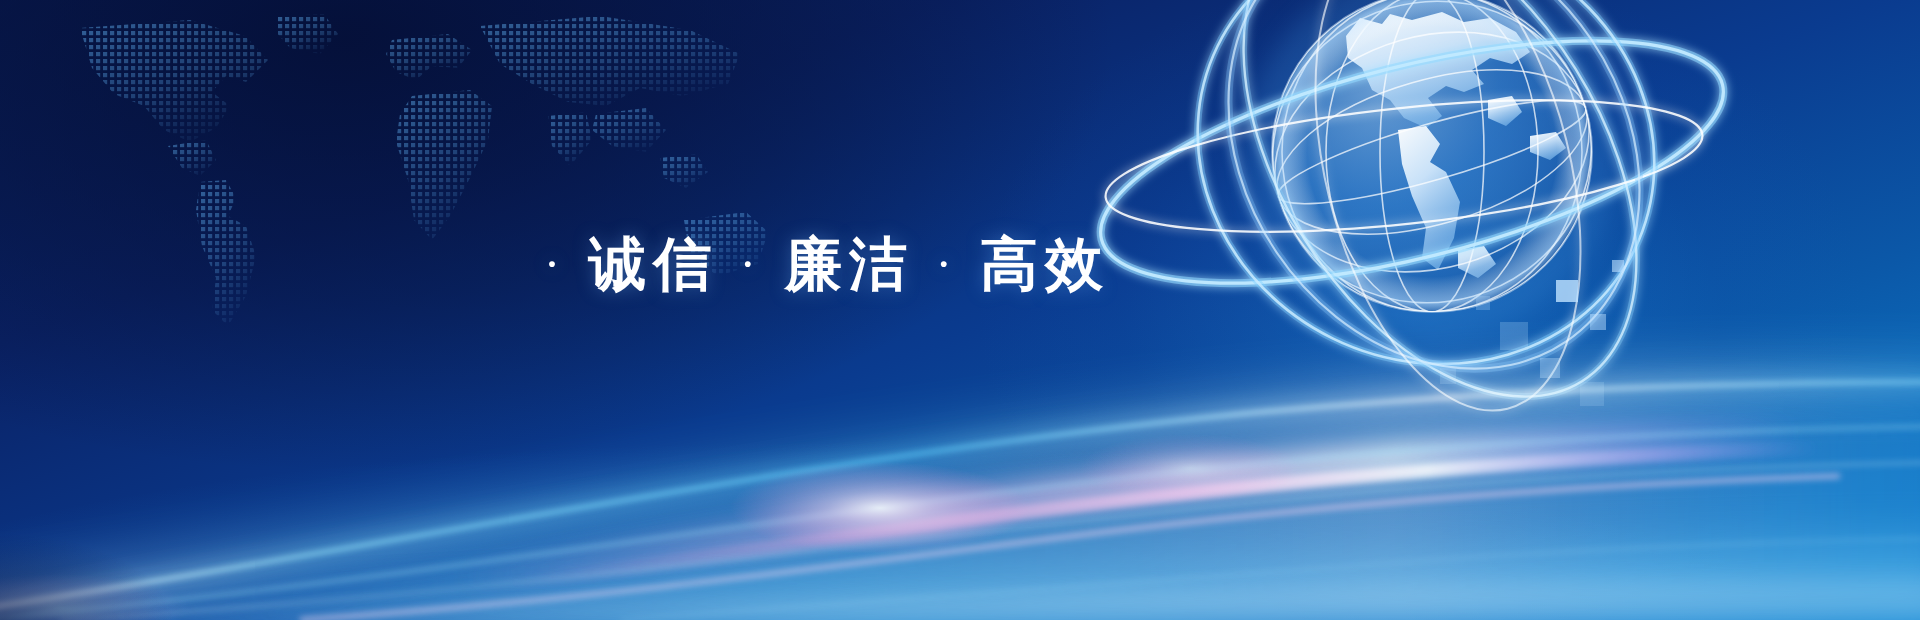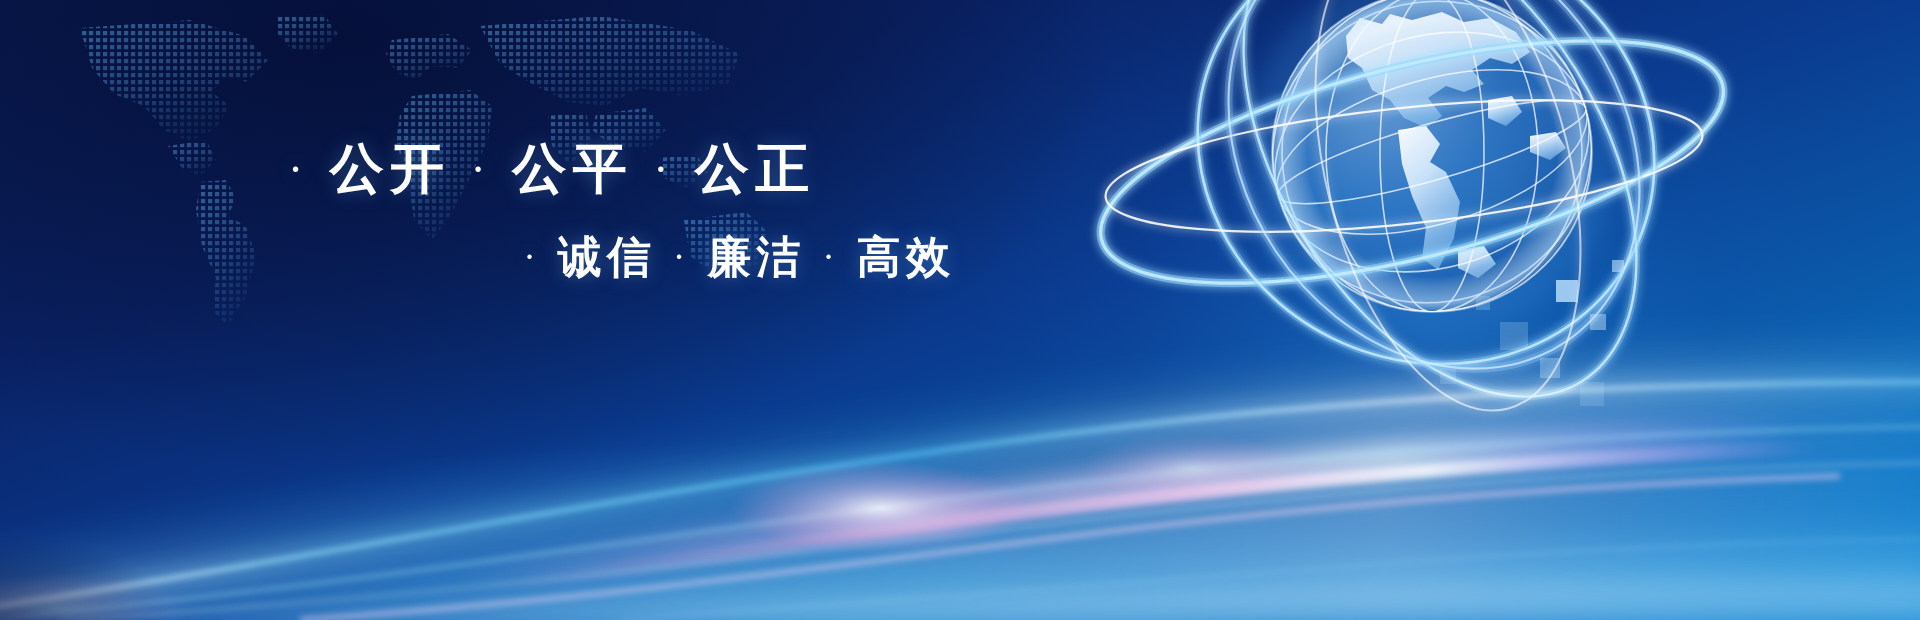--- a/index.html
+++ b/index.html
@@ -65,22 +65,22 @@
     white-space: nowrap;
     letter-spacing: 0.12em;
     text-shadow: 0 0 18px rgba(120,190,255,0.35);
   }
   .slogan-1 {
     left: 288px; top: 142px;
     font-size: 54px;
     line-height: 1;
   }
   .slogan-2 {
-    left: 523px; top: 236px;
-    font-size: 44px;
+    left: 544px; top: 236px;
+    font-size: 58px;
     line-height: 1;
   }
   .slogan .sep { font-size: 0.62em; vertical-align: 0.22em; padding: 0 2px; }
 
   
   .globe-wrap {
     position: absolute;
     left: 1060px; top: -60px;
     width: 620px; height: 500px;
   }
@@ -145,28 +145,20 @@
             <path d="M644,210 L706,202 L728,222 L718,254 L678,266 L650,246 Z"></path>
 
             <path d="M508,106 L546,102 L552,130 L530,156 L512,136 Z"></path>
           </g>
         </mask>
       </defs>
       <rect x="0" y="0" width="820" height="340" fill="url(#dots)" mask="url(#mapmask)"></rect>
     </svg>
   </div>
 
-  <div class="slogan slogan-1">
-    <span class="sep">·</span>
-    <span>公开</span>
-    <span class="sep">·</span>
-    <span>公平</span>
-    <span class="sep">·</span>
-    <span>公正</span>
-  </div>
 
   <div class="slogan slogan-2">
     <span class="sep">·</span>
     <span>诚信</span>
     <span class="sep">·</span>
     <span>廉洁</span>
     <span class="sep">·</span>
     <span>高效</span>
   </div>
 

